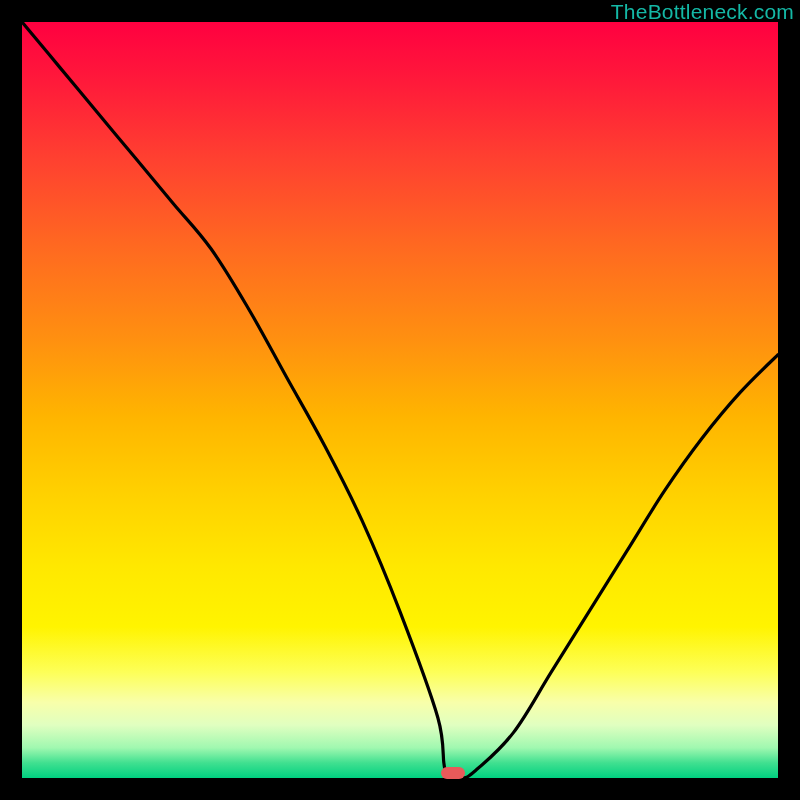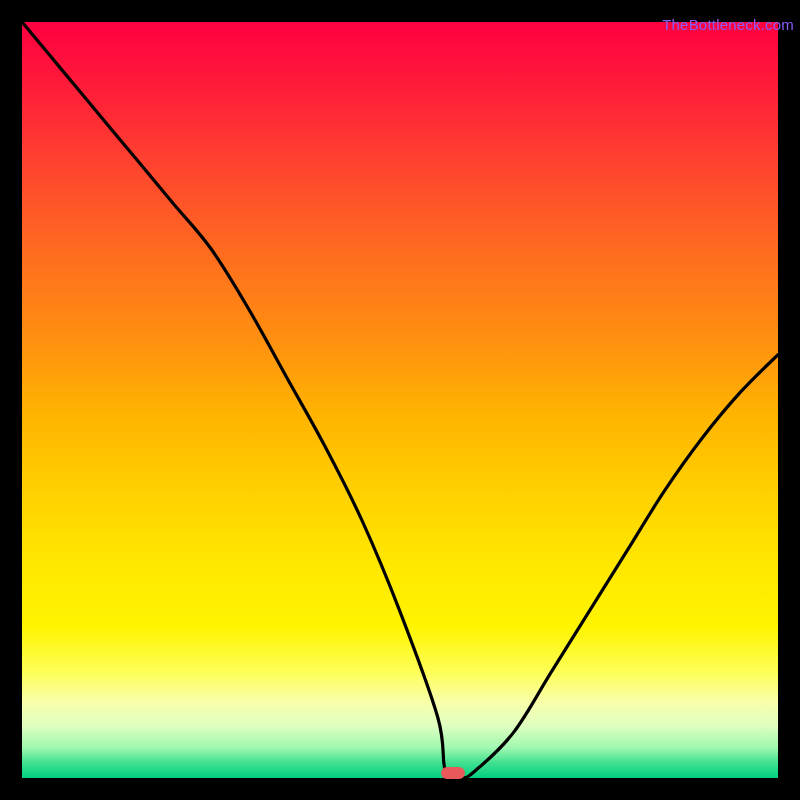--- a/index.html
+++ b/index.html
@@ -29,25 +29,25 @@
       #fdff58 86%,
       #f8ffaa 90%,
       #e0ffc0 93%,
       #a0f8b0 96%,
       #40e090 98%,
       #00d080 100%
     );
   }
   .watermark {
     position: absolute;
-    top: 16px;
+    top: 0px;
     right: 6px;
-    color: #8b5cf6;
+    color: #14b8a6;
     font-family: Arial, Helvetica, sans-serif;
-    font-size: 15px;
+    font-size: 21px;
     letter-spacing: 0.2px;
   }
   svg.curve {
     position: absolute;
     left: 0;
     top: 0;
     width: 756px;
     height: 756px;
   }
   .marker {

